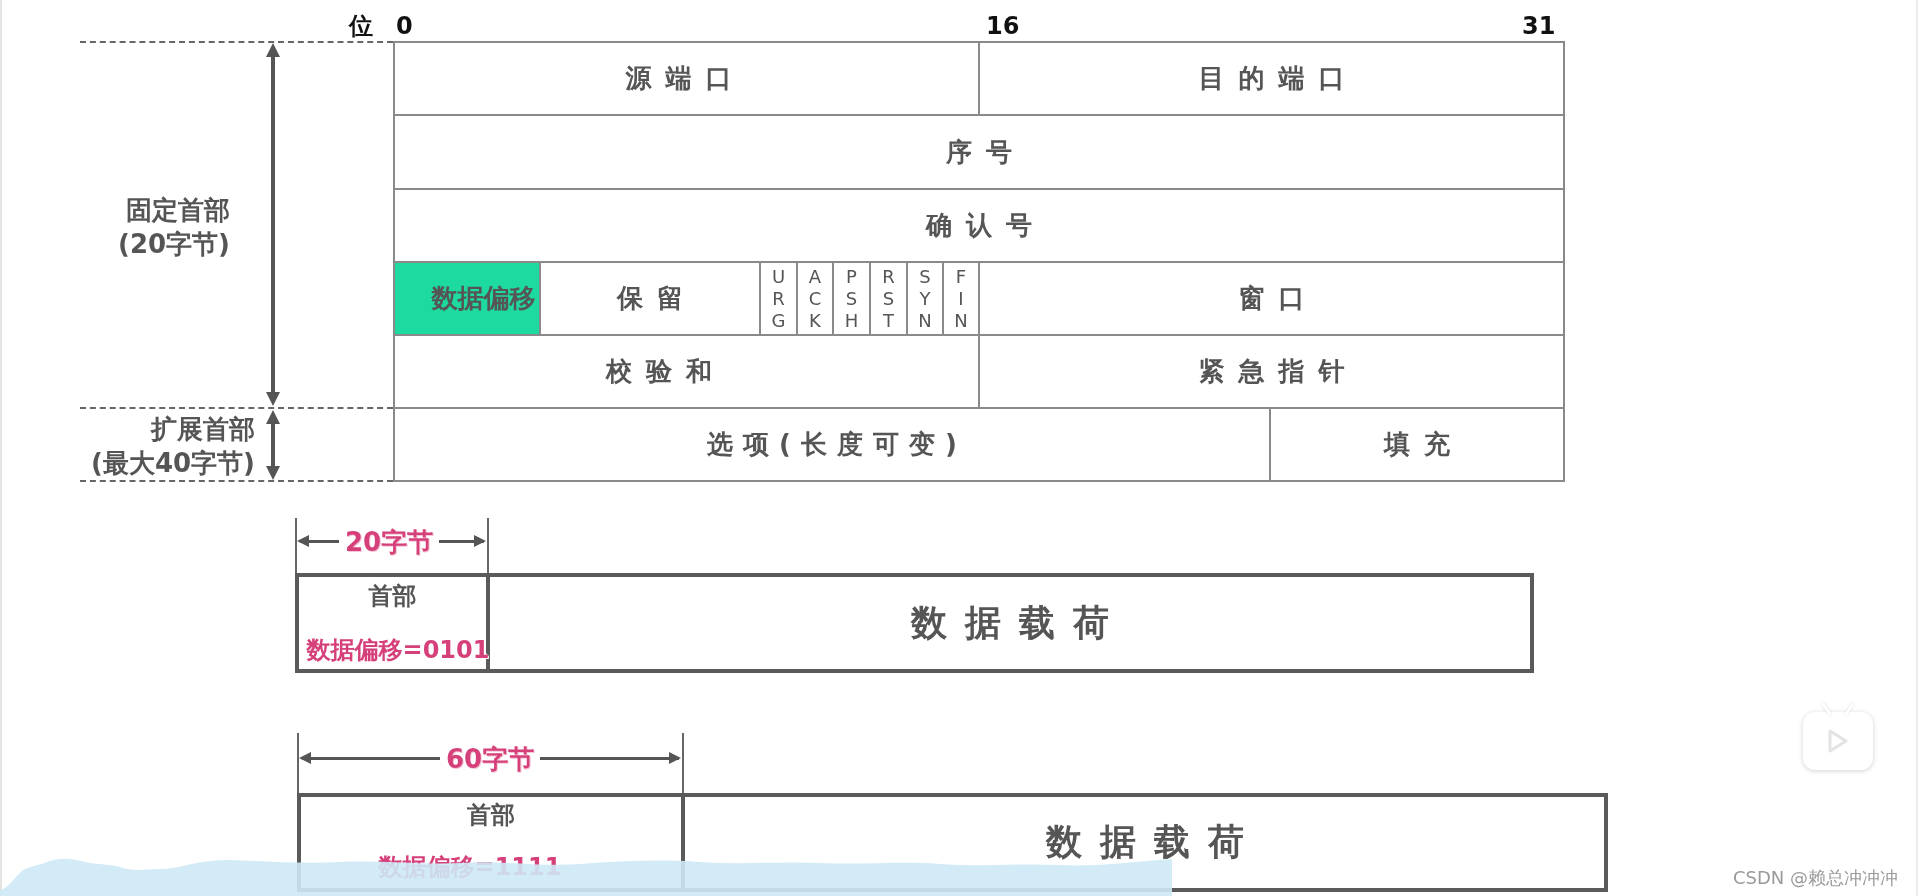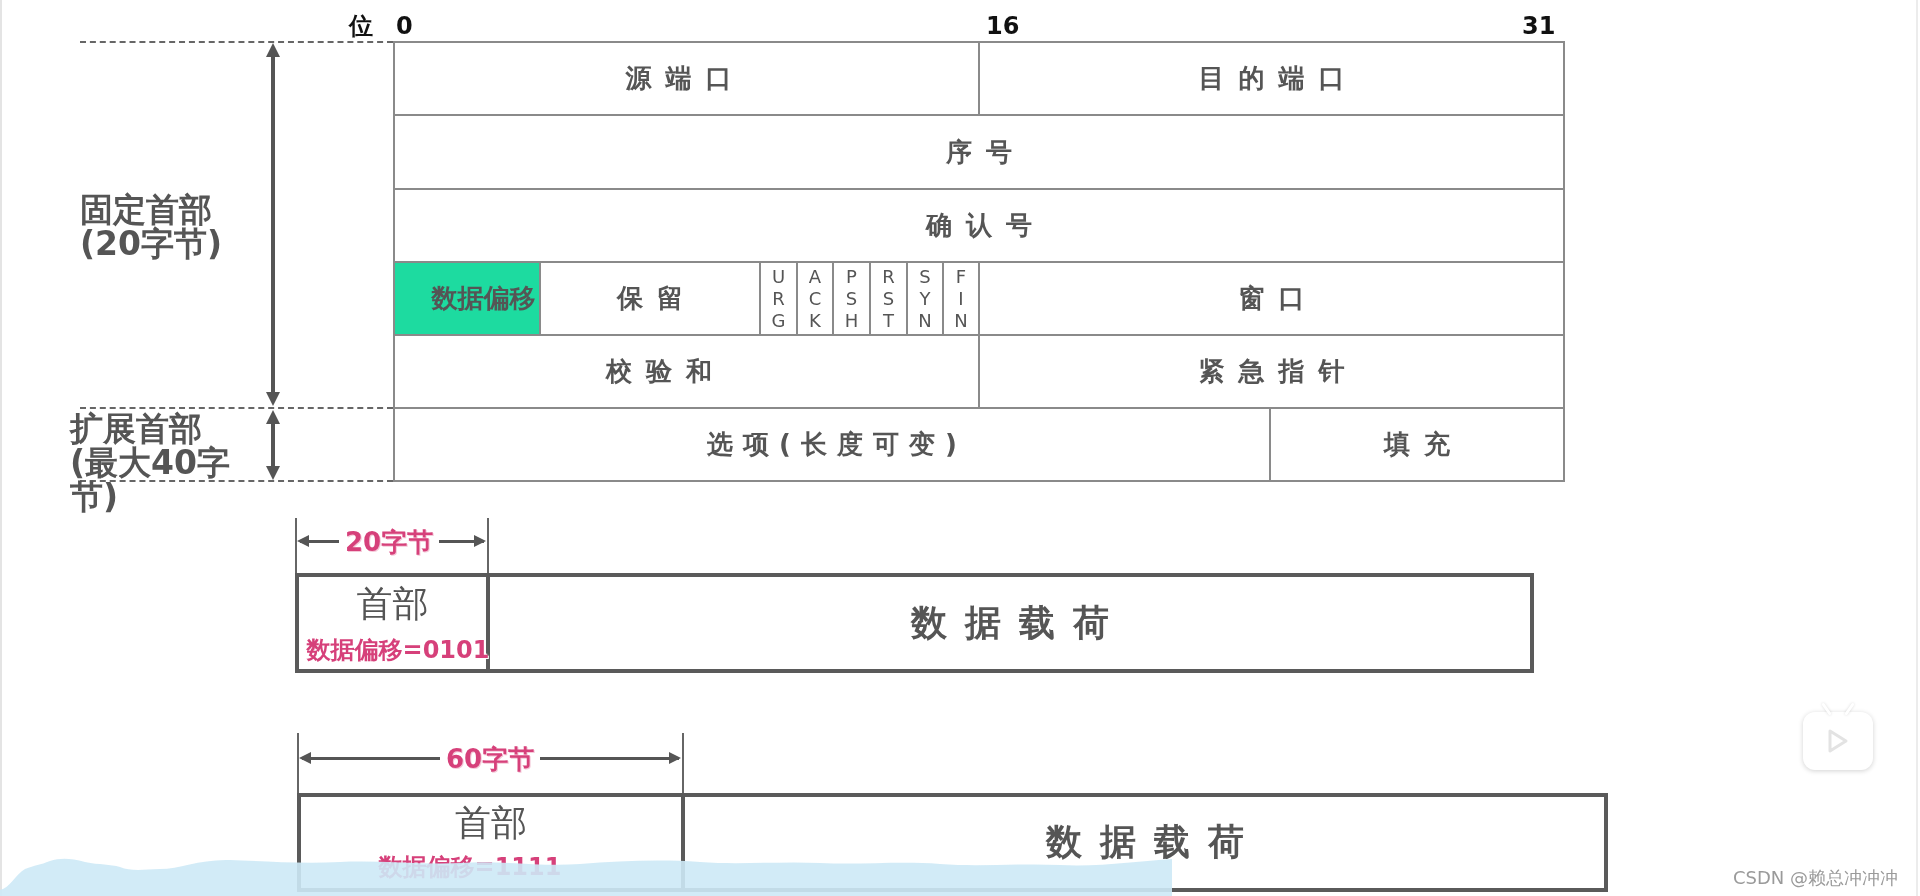--- a/index.html
+++ b/index.html
@@ -26,30 +26,30 @@
   .cell span { margin-right:-14px; }
   .cell-green { background:#1ddba0; letter-spacing:0; }
   .cell-green span { margin-right:0; }
   .flag {
     position:absolute; display:flex; flex-direction:column; align-items:center; justify-content:center;
     font-size:18px; color:#555; line-height:22px; font-weight:normal;
   }
 
   .dash { position:absolute; height:0; border-top:2px dashed #666; }
   .side-label {
-    position:absolute; text-align:left; font-weight:bold; font-size:33px; color:#555; line-height:34px;
+    position:absolute; text-align:right; font-weight:bold; font-size:26px; color:#555; line-height:34px;
   }
   .v-arrow { position:absolute; width:4px; background:#555; }
   .arrow-up { position:absolute; width:0; height:0; border-left:7px solid transparent; border-right:7px solid transparent; border-bottom:14px solid #555; }
   .arrow-down { position:absolute; width:0; height:0; border-left:7px solid transparent; border-right:7px solid transparent; border-top:14px solid #555; }
 
   
   .seg-box { position:absolute; border:4px solid #5a5a5a; box-sizing:border-box; background:#fff; }
   .seg-divider { position:absolute; width:4px; background:#5a5a5a; }
-  .seg-header-title { position:absolute; text-align:center; font-weight:normal; font-size:36px; color:#555; }
+  .seg-header-title { position:absolute; text-align:center; font-weight:bold; font-size:24px; color:#555; }
   .seg-offset { position:absolute; text-align:center; font-weight:bold; font-size:24px; color:#d6407a;
     text-shadow: 0 0 2px #fff, 1px 1px 0 #fff, -1px -1px 0 #fff; }
   .seg-payload { position:absolute; display:flex; align-items:center; justify-content:center;
     font-weight:bold; font-size:36px; color:#555; letter-spacing:18px;border-radius:28px; }
   .seg-payload span { margin-right:-18px; }
 
   .h-dim-line { position:absolute; height:3px; background:#555; }
   .h-tick { position:absolute; width:2px; background:#666; }
   .arrow-left { position:absolute; width:0; height:0; border-top:6px solid transparent; border-bottom:6px solid transparent; border-right:12px solid #555; }
   .arrow-right { position:absolute; width:0; height:0; border-top:6px solid transparent; border-bottom:6px solid transparent; border-left:12px solid #555; }

